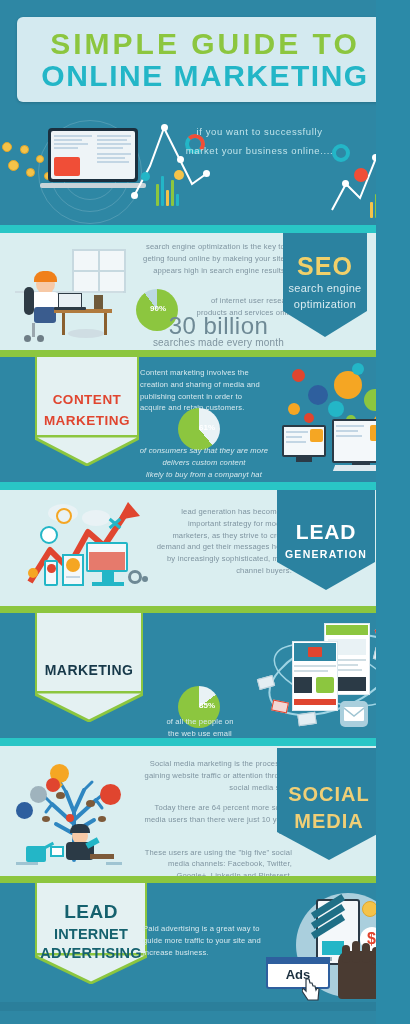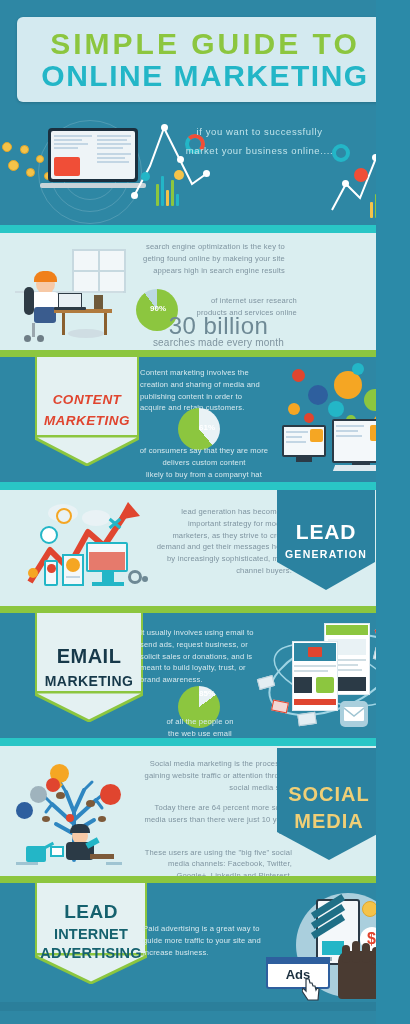--- a/index.html
+++ b/index.html
@@ -214,43 +214,54 @@
     <div class="pie" style="left:136px;top:56px;width:42px;height:42px;background:conic-gradient(#8cc63f 0deg 324deg, #bcd9e2 324deg 360deg);"></div>
     <div class="pie-label" style="left:150px;top:71px;">90%</div>
     <div class="body-text" style="left:172px;top:62px;width:125px;text-align:right;">
       <div>of internet user research</div>
       <div>products and services online</div>
     </div>
 
     <div class="bignum" style="left:146px;top:79px;width:145px;text-align:center;">30 billion</div>
     <div class="bigsub" style="left:136px;top:104px;width:165px;text-align:center;">searches made every month</div>
 
+    <div class="ribbon" style="left:283px;top:-8px;width:84px;height:112px;">
+      <div class="rb-body ribbon-dark" style="height:86px;"></div>
+      <svg class="rb-body" style="top:86px;height:26px;" width="84" height="26" viewBox="0 0 84 26">
+        <polygon points="0,0 84,0 84,0 42,26 0,0" fill="#2b82a0"></polygon>
+      </svg>
+      <div class="ribbon-inner" style="padding-top:16px;">
+        <div class="rb-seo-big">SEO</div>
+        <div class="rb-seo-sub">search  engine</div>
+        <div class="rb-seo-sub">optimization</div>
+      </div>
+    </div>
   </div>
 
   <div class="div-green"></div>
 
   <div class="section sec-blue" style="height:125px;">
 
     <div class="ribbon" style="left:35px;top:-8px;width:104px;height:116px;">
       <div class="rb-body ribbon-light" style="height:88px;"></div>
       <svg class="rb-body" style="top:87px;height:30px;" width="104" height="30" viewBox="0 0 104 30">
         <polygon points="0,0 104,0 104,2 52,29 0,2" fill="#e4f1f2" stroke="#8cc63f" stroke-width="3"></polygon>
       </svg>
-      <div class="ribbon-inner" style="padding-top:20px;font-style:italic;">
+      <div class="ribbon-inner" style="padding-top:20px;">
         <div class="rb-red-1">CONTENT</div>
         <div class="rb-red-1" style="margin-top:6px;">MARKETING</div>
       </div>
     </div>
 
     <div class="body-text" style="left:140px;top:10px;width:130px;text-align:left;">Content marketing involves the creation and sharing of media and publishing content in order to acquire and retain customers.</div>
 
     <div class="pie" style="left:178px;top:51px;width:42px;height:42px;background:conic-gradient(#e9f2f5 0deg 140deg, #8cc63f 140deg 360deg);"></div>
     <div class="pie-label" style="left:199px;top:66px;">61%</div>
 
-    <div class="body-text" style="left:130px;top:88px;width:148px;text-align:center;">
+    <div class="body-text" style="left:130px;top:88px;width:148px;text-align:center;font-style:italic;">
       <div>of  consumers say that  they are more</div>
       <div>delivers custom content</div>
       <div>likely to buy from a companyt hat</div>
     </div>
 
     <div class="illus" style="left:282px;top:6px;width:122px;height:116px;">
       <div class="circ" style="left:52px;top:8px;width:28px;height:28px;background:#f5a623;"></div>
       <div class="circ" style="left:26px;top:22px;width:20px;height:20px;background:#2e5f9e;"></div>
       <div class="circ" style="left:82px;top:26px;width:22px;height:22px;background:#8cc63f;"></div>
       <div class="circ" style="left:46px;top:38px;width:16px;height:16px;background:#23b6c7;"></div>
@@ -324,29 +335,27 @@
   <div class="div-green"></div>
 
   <div class="section sec-blue" style="height:125px;">
 
     <div class="ribbon" style="left:35px;top:-8px;width:108px;height:118px;">
       <div class="rb-body ribbon-light" style="height:88px;"></div>
       <svg class="rb-body" style="top:87px;height:30px;" width="108" height="30" viewBox="0 0 108 30">
         <polygon points="0,0 108,0 108,2 54,29 0,2" fill="#e4f1f2" stroke="#8cc63f" stroke-width="3"></polygon>
       </svg>
       <div class="ribbon-inner" style="padding-top:20px;">
-        <div class="rb-dark-big">EMAIL</div>
         <div class="rb-dark-sm" style="margin-top:5px;">MARKETING</div>
       </div>
     </div>
 
-    <div class="body-text" style="left:140px;top:14px;width:124px;text-align:left;">It usually involves using email to send ads, request business, or solicit sales or donations, and is meant to build loyalty, trust, or brand awareness.</div>
 
     <div class="pie" style="left:178px;top:73px;width:42px;height:42px;background:conic-gradient(#e9f2f5 0deg 54deg, #8cc63f 54deg 360deg);"></div>
-    <div class="pie-label" style="left:199px;top:76px;">85%</div>
+    <div class="pie-label" style="left:199px;top:88px;">85%</div>
 
     <div class="body-text" style="left:140px;top:103px;width:120px;text-align:center;">
       <div>of all the people on</div>
       <div>the web use email</div>
     </div>
 
     <div class="illus" style="left:258px;top:6px;width:148px;height:112px;">
       <svg width="148" height="112" viewBox="0 0 148 112">
         <ellipse cx="74" cy="56" rx="66" ry="34" fill="none" stroke="#9fd4e4" stroke-width="2" transform="rotate(-22 74 56)"></ellipse>
         <ellipse cx="74" cy="56" rx="60" ry="26" fill="none" stroke="#9fd4e4" stroke-width="1.5" transform="rotate(18 74 56)"></ellipse>

